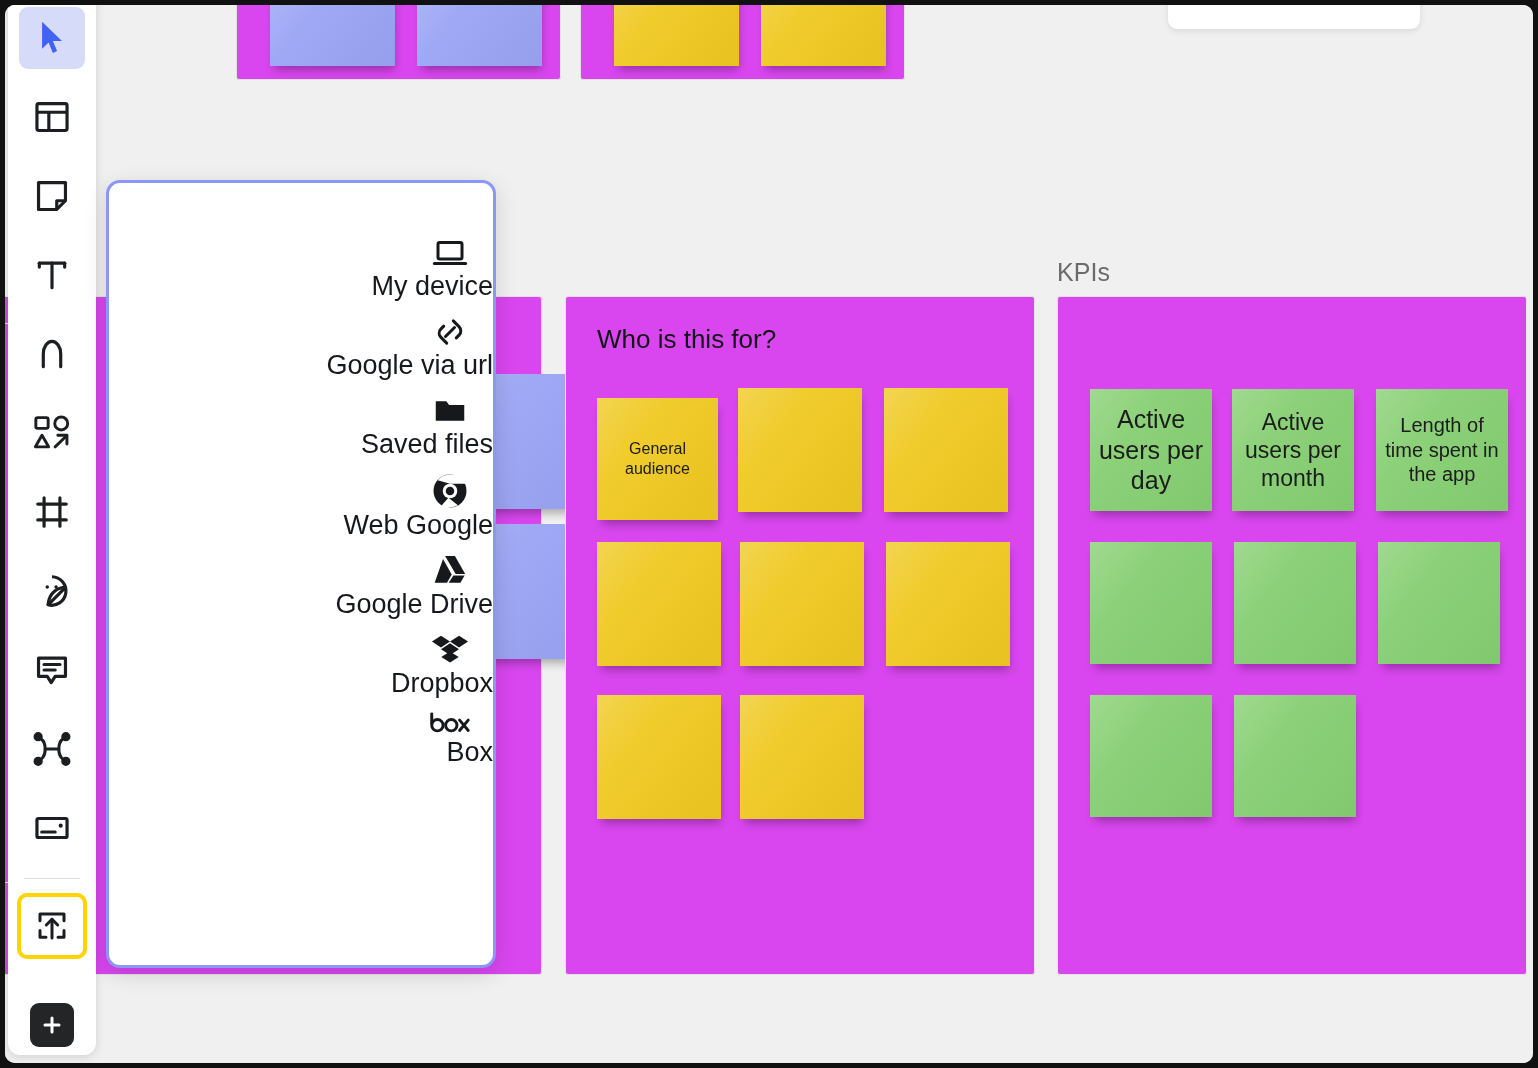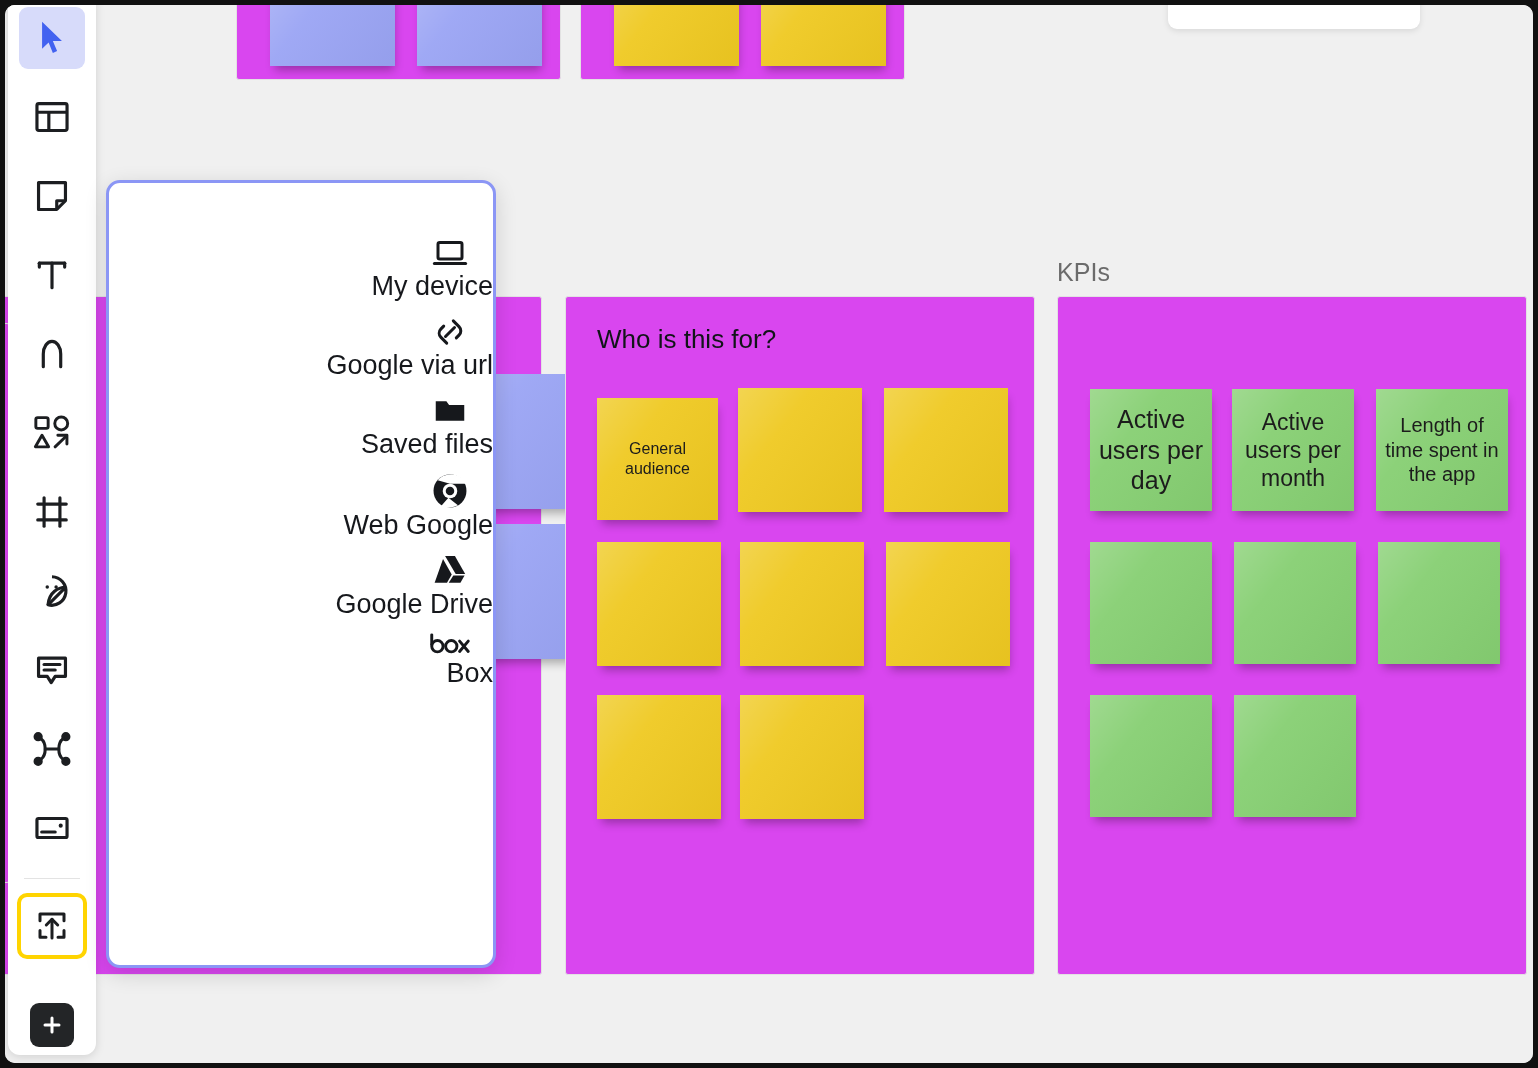--- a/index.html
+++ b/index.html
@@ -454,20 +454,31 @@
       <span class="menu-icon">
         <svg width="38" height="38" viewBox="0 0 24 24" fill="#16181c">
           <path d="M8.9 3.2 L15.1 3.2 L21.6 14.5 L15.6 14.5 Z"></path>
           <path d="M7.6 5.1 L13.1 14.9 L10.1 20 L2.3 20 Z"></path>
           <path d="M11.2 20 L14.1 15.4 L21.2 15.4 L18.6 20 Z"></path>
         </svg>
       </span>
       <span class="menu-label">Google Drive</span>
     </div>
 
+    <div class="menu-item">
+      <span class="menu-icon">
+        <svg width="38" height="38" viewBox="0 0 24 24" fill="#16181c">
+          <path d="M6.3 3.6 L12 7.3 L6.3 11 L0.6 7.3 Z"></path>
+          <path d="M17.7 3.6 L23.4 7.3 L17.7 11 L12 7.3 Z"></path>
+          <path d="M6.3 12.1 L12 8.4 L17.7 12.1 L12 15.8 Z"></path>
+          <path d="M6.5 17.1 L12 13.6 L17.5 17.1 L12 20.6 Z"></path>
+        </svg>
+      </span>
+      <span class="menu-label">Dropbox</span>
+    </div>
 
     <div class="menu-item">
       <span class="menu-icon">
         <svg width="42" height="28" viewBox="0 0 46 24" fill="none" stroke="#16181c" stroke-width="3.2" stroke-linecap="round">
           <path d="M3 2 V12.2"></path>
           <circle cx="9.2" cy="14.4" r="6.2"></circle>
           <circle cx="24.4" cy="14.4" r="6.2"></circle>
           <path d="M33.5 8.8 L43 20.2"></path>
           <path d="M43 8.8 L33.5 20.2"></path>
         </svg>

